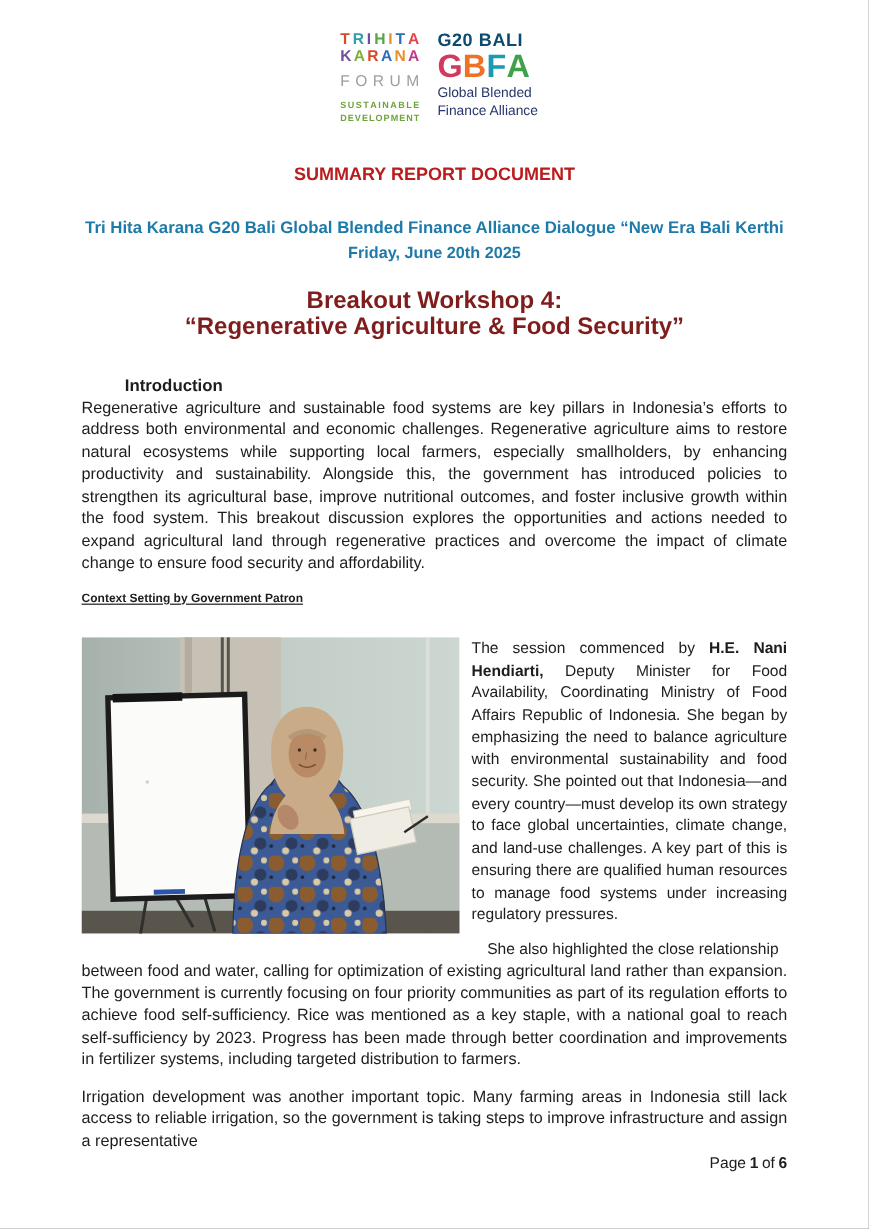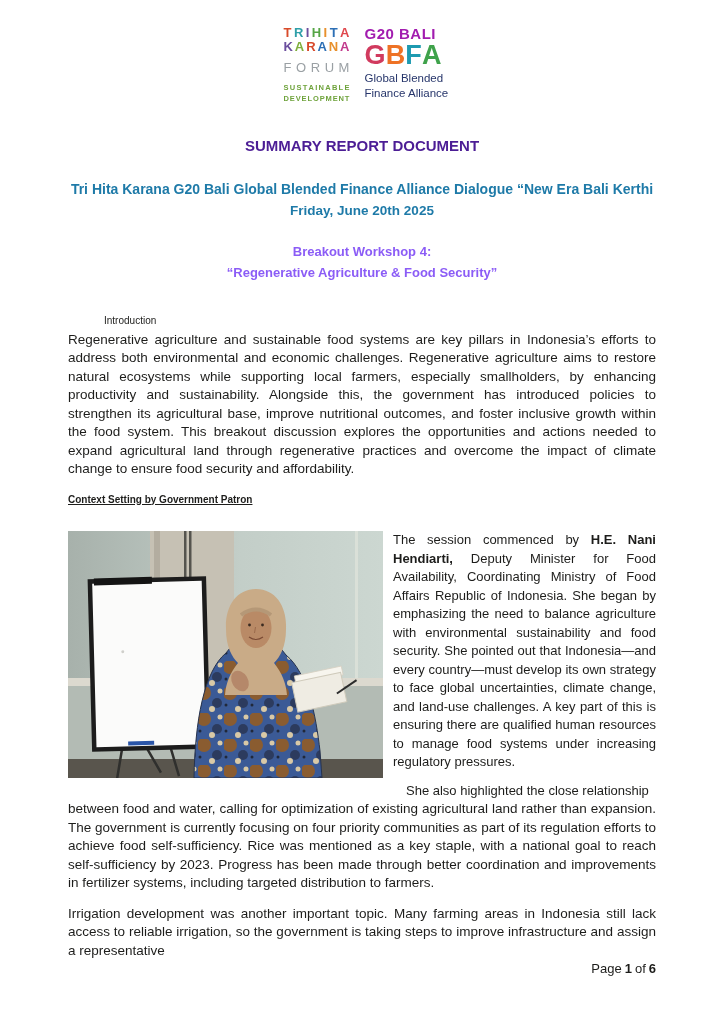--- a/index.html
+++ b/index.html
@@ -15,31 +15,31 @@
     overflow:hidden;
   }
   
   .logos{display:flex;justify-content:center;align-items:flex-start;gap:15px;height:92px;}
   .thk{width:66px;display:flex;flex-direction:column;gap:1px;padding-top:6px;}
   .thk-row{display:flex;justify-content:space-between;font-weight:800;font-size:13px;line-height:13px;}
   .thk-row.forum{font-weight:400;}
   .thk-row.small{font-size:7.5px;line-height:9px;font-weight:800;margin-top:1px;}
   .thk-gap{height:6px;}
   .gbfa{width:76px;display:flex;flex-direction:column;padding-top:6px;}
-  .gbfa-title{font-weight:800;font-size:15px;line-height:16px;color:#a21caf;letter-spacing:.5px;white-space:nowrap;}
+  .gbfa-title{font-weight:800;font-size:15px;line-height:16px;color:#0c4a6e;letter-spacing:.5px;white-space:nowrap;}
   .gbfa-letters{display:flex;justify-content:space-between;font-weight:800;font-size:27px;line-height:27px;letter-spacing:-1px;}
   .gbfa-sub{font-size:11.5px;line-height:13.5px;color:#27366b;margin-top:1px;white-space:nowrap;}
   .gbfa-sub.first{margin-top:3px;}
   
-  .doc-type{margin-top:25px;text-align:center;font-weight:bold;font-size:15px;color:#4c1d95;}
+  .doc-type{margin-top:25px;text-align:center;font-weight:bold;font-size:15px;color:#b91c1c;}
   .title{margin-top:25px;text-align:center;font-weight:bold;font-size:14px;line-height:20px;color:#1e7aa8;}
   .title .line{white-space:nowrap;}
   .date{text-align:center;font-size:13.5px;line-height:19px;color:#1e7aa8;margin-top:2px;}
-  .workshop{margin-top:21px;text-align:center;font-weight:bold;font-size:13px;line-height:21px;color:#8b5cf6;}
-  .h-intro{margin-top:29px;font-weight:normal;font-size:10px;line-height:18.5px;padding-left:36px;}
+  .workshop{margin-top:21px;text-align:center;font-weight:bold;font-size:20px;line-height:21px;color:#7f1d1d;}
+  .h-intro{margin-top:29px;font-weight:bold;font-size:14px;line-height:18.5px;padding-left:36px;}
   .h-context{margin-top:12px;font-weight:bold;font-size:10px;line-height:18.5px;text-decoration:underline;}
   
   p{margin:0;font-size:13.5px;line-height:18.5px;text-align:justify;}
   .intro-body{margin-top:0;}
   .context-row{display:flex;margin-top:22px;justify-content:center;}
   .photo-box{width:315px;height:247px;flex:none;}
   .photo-box svg{display:block;}
   .col{flex:1;padding-left:10px;}
   .col p{font-size:13px;line-height:18.5px;}
   .col .p2-first{margin-top:10px;text-indent:13px;}

